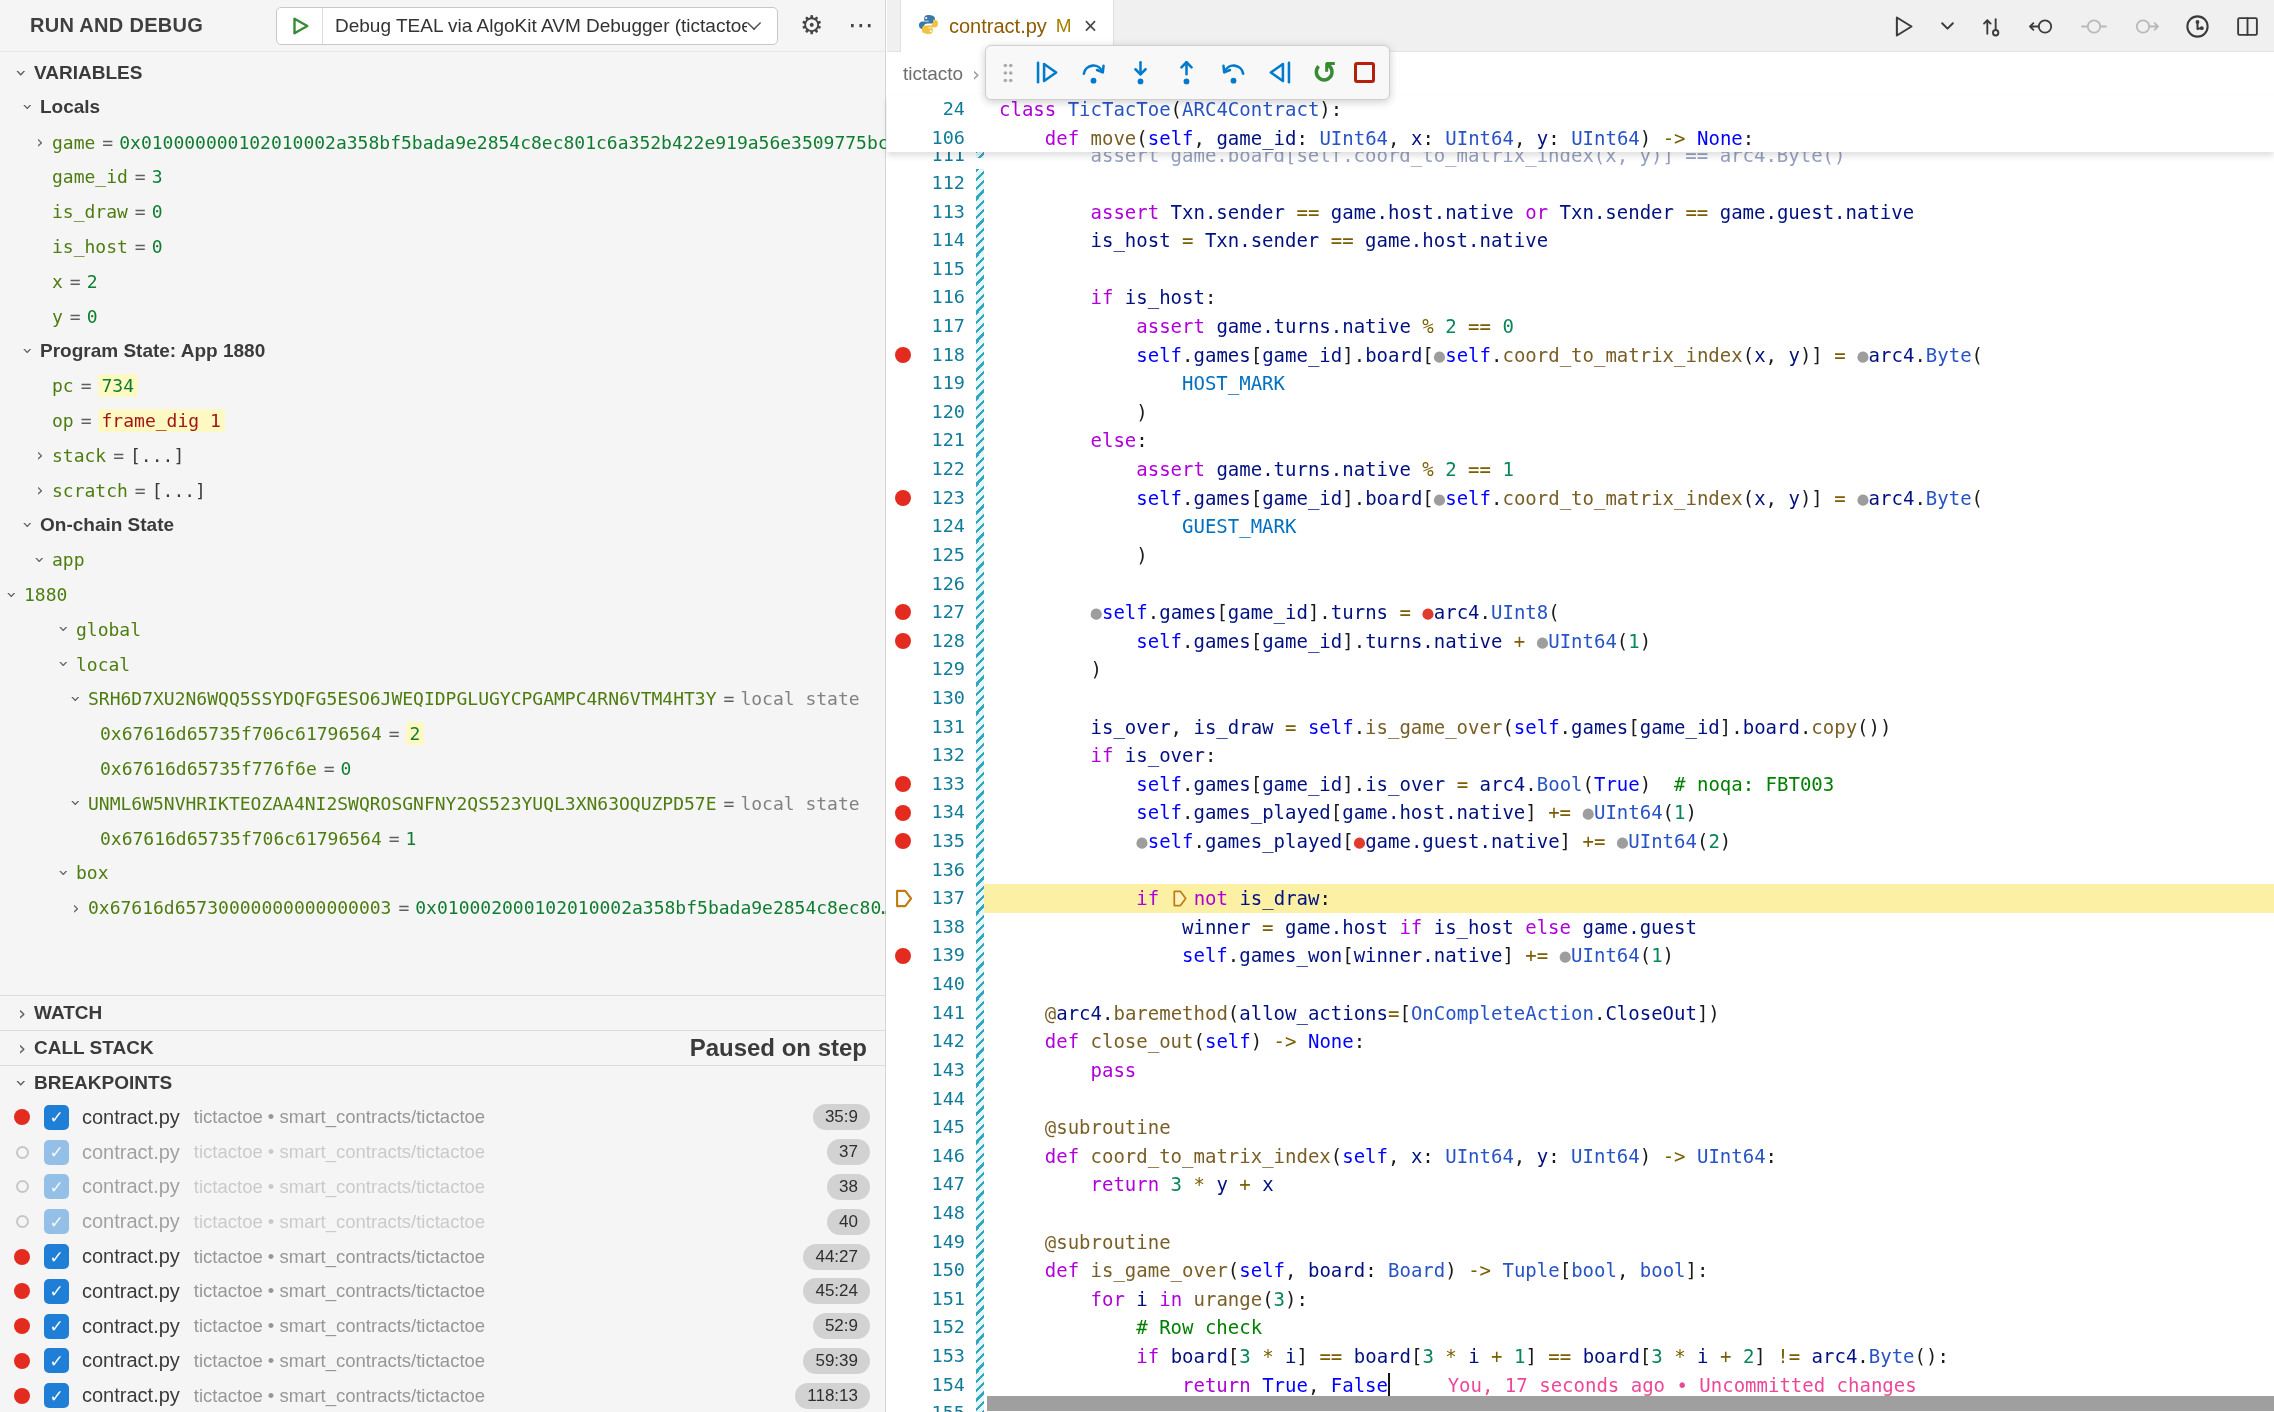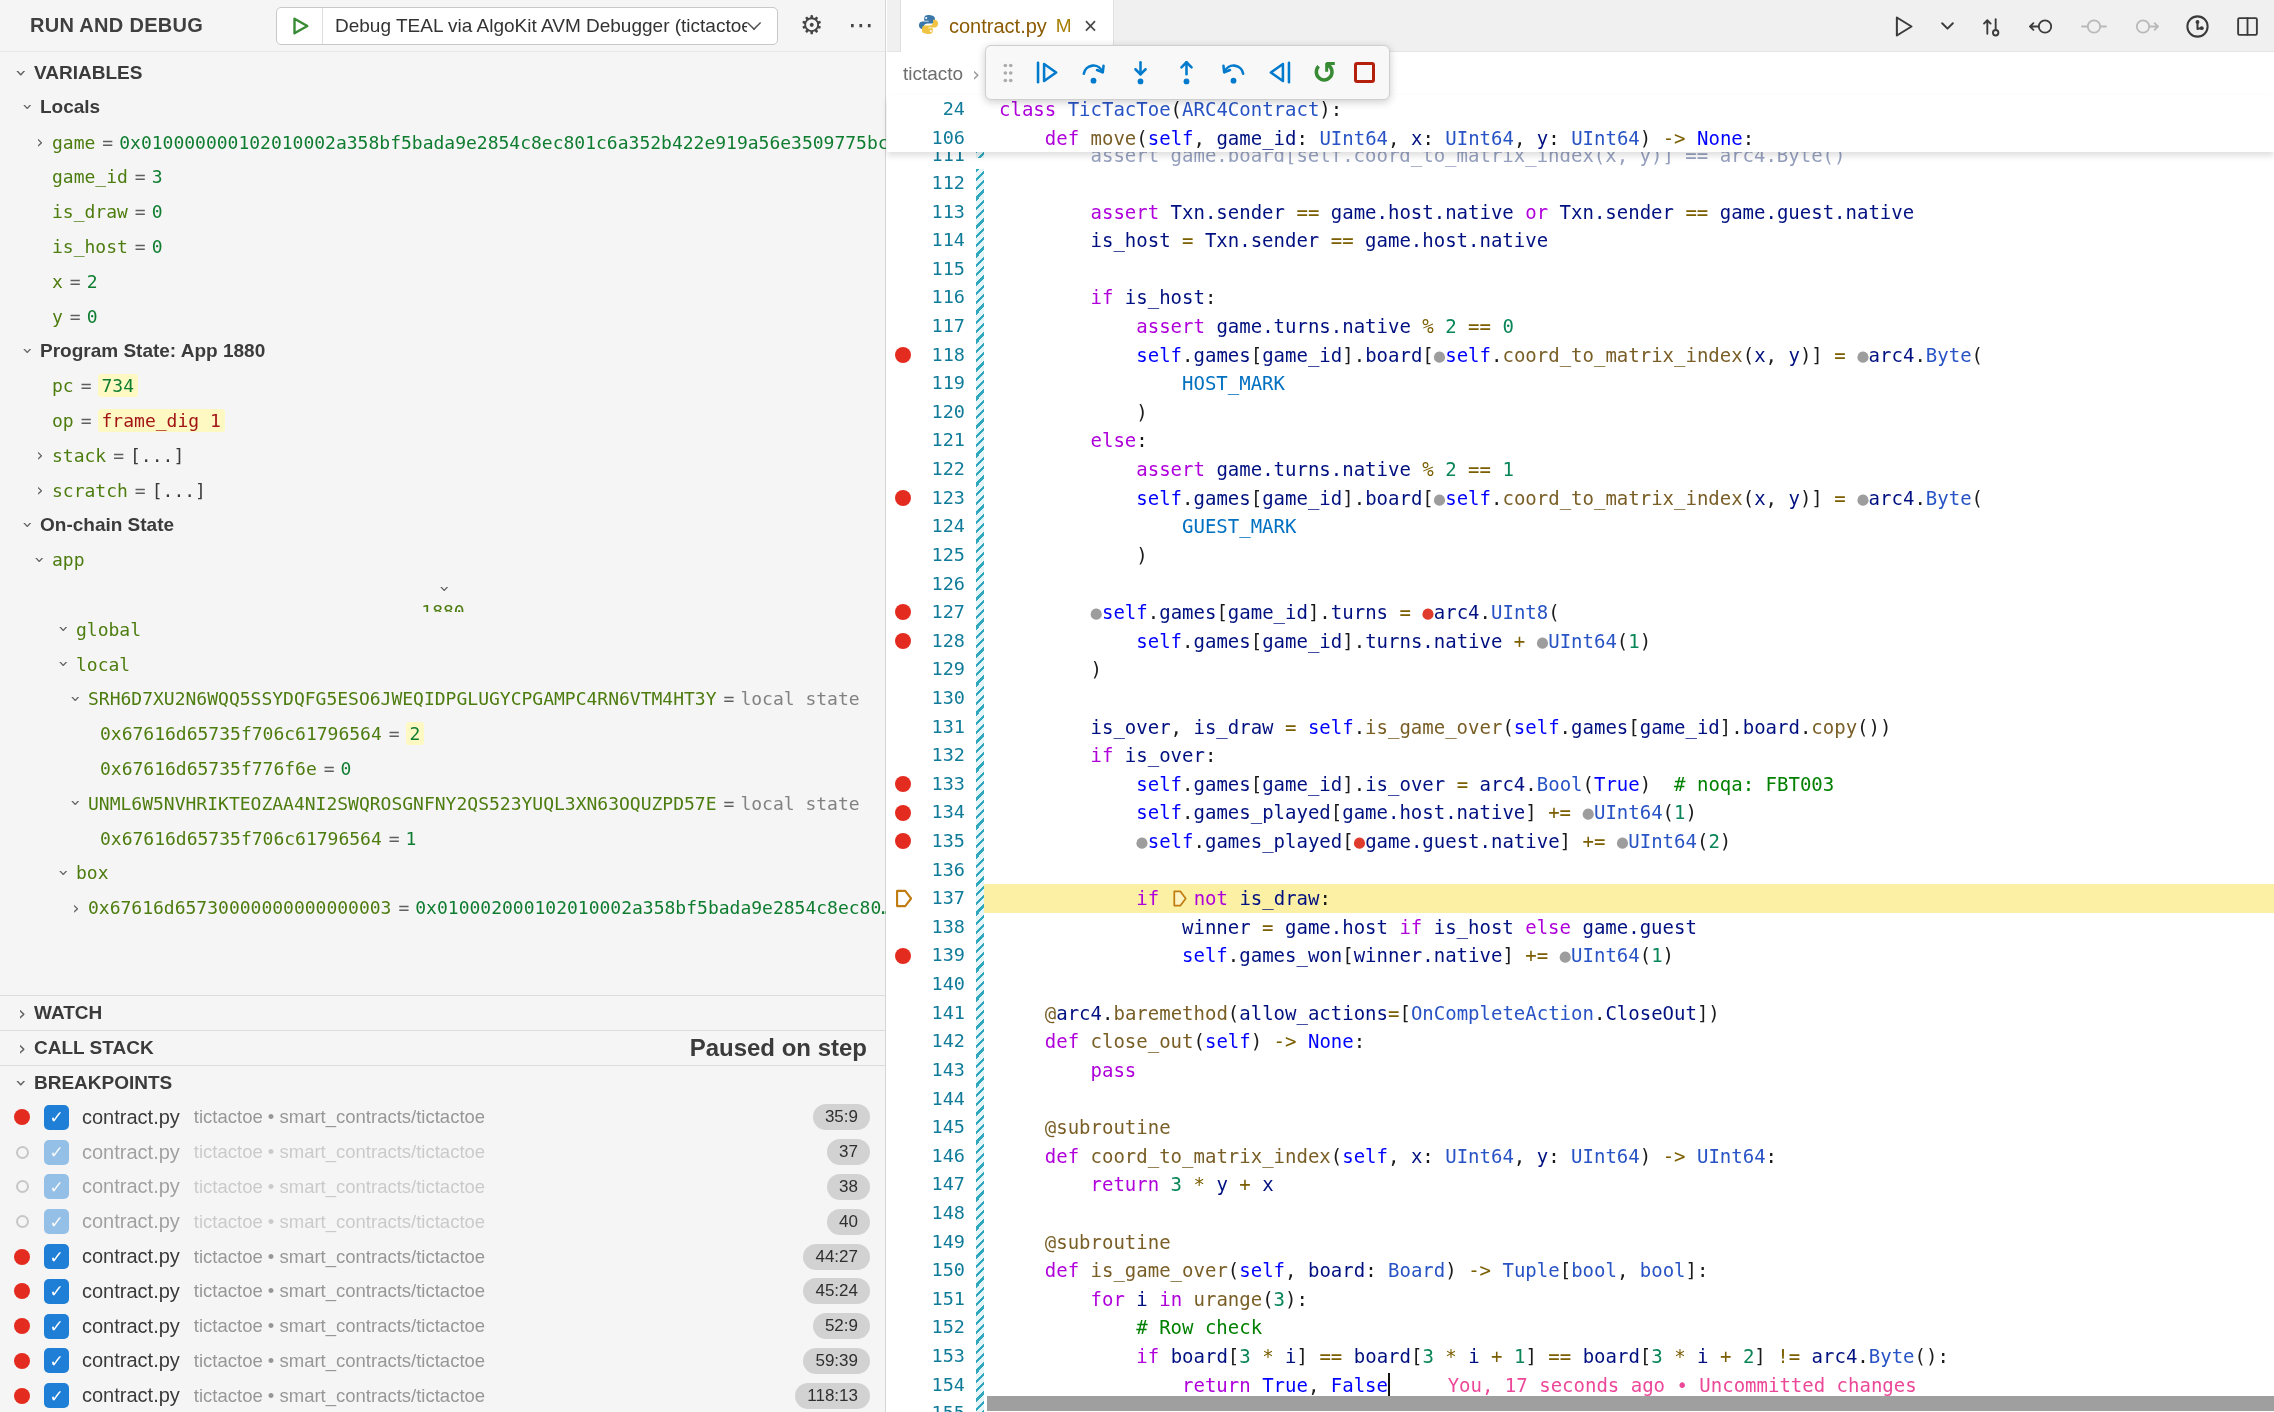--- a/index.html
+++ b/index.html
@@ -209,21 +209,21 @@
           <span class="vplain">[...]</span>
         </div>
         <div class="t-row" style="padding-left: 16px;">
           <span class="chev open">›</span>
           <span class="vsec">On-chain State</span>
         </div>
         <div class="t-row" style="padding-left: 28px;">
           <span class="chev open">›</span>
           <span class="vname">app</span>
         </div>
-        <div class="t-row" style=" flex-direction: column;">
+        <div class="t-row" style="">
           <span class="chev open">›</span>
           <span class="vname">1880</span>
         </div>
         <div class="t-row" style="padding-left: 52px;">
           <span class="chev open">›</span>
           <span class="vname">global</span>
         </div>
         <div class="t-row" style="padding-left: 52px;">
           <span class="chev open">›</span>
           <span class="vname">local</span>

